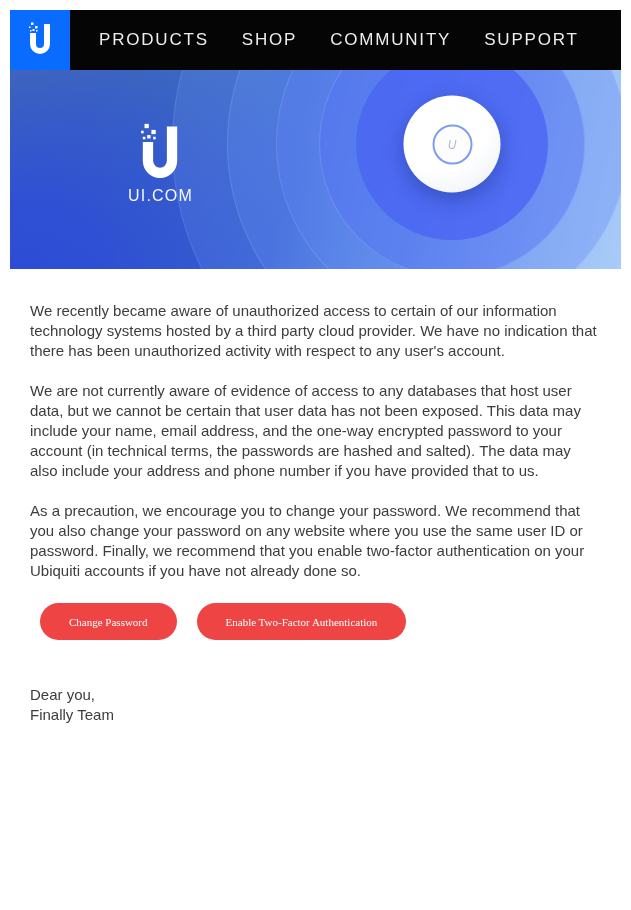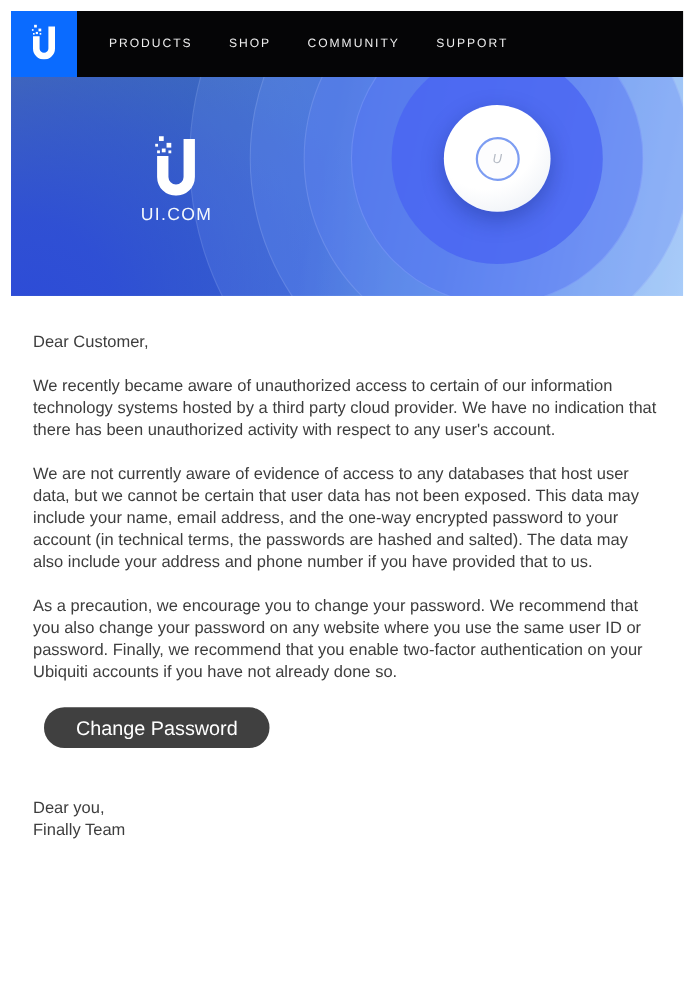--- a/index.html
+++ b/index.html
@@ -14,21 +14,21 @@
   
   .navbar { display: flex; align-items: stretch; height: 60px; background: #050506; }
   .logo-square {
     width: 60px; height: 60px; flex: 0 0 60px;
     background: #0a6bff; display: flex; align-items: center; justify-content: center;
     cursor: pointer;
   }
   .nav-items { display: flex; align-items: center; padding-left: 29px; }
   .nav-items a {
     color: #ededed; text-decoration: none;
-    font-size: 11px; letter-spacing: 1.8px;
+    font-size: 17px; letter-spacing: 1.8px;
     margin-right: 33px; text-transform: uppercase;
   }
 
   
   .hero {
     position: relative; height: 199px; overflow: hidden;
     background:
       radial-gradient(circle at 1% 110%, rgba(43,73,218,0.95) 0%, rgba(43,73,218,0.85) 14%, rgba(43,73,218,0.55) 30%, rgba(43,73,218,0) 52%),
       linear-gradient(102deg, #4e7ba6 0%, #4070ba 26%, #3a68cf 46%, #5c93dd 66%, #a7d0f0 86%, #c5e5f8 100%);
   }
@@ -61,23 +61,23 @@
   .brand-text {
     margin-top: 9px; color: #f4f8fc; font-size: 16px; letter-spacing: 1.2px;
   }
 
   
   .content { padding: 32px 20px 0 20px; font-size: 15px; line-height: 20px; }
   .content p { margin: 0 0 20px 0; }
   .button-row { margin: 22px 0 45px 10px; display: flex; }
   .btn {
     display: inline-flex; align-items: center; justify-content: center;
-    height: 37px; border-radius: 19px; background: #404040;
-    color: #ffffff; text-decoration: none; font-size: 18px;
-    padding: 0 29px; white-space: nowrap; cursor: pointer;
+    height: 37px; border-radius: 19px; background: #ef4444;
+    color: #ffffff; text-decoration: none; font-size: 11px;
+    padding: 0 29px; white-space: nowrap; cursor: pointer; font-family: Liberation Serif, serif;
   }
   .btn + .btn { margin-left: 20px; }
   .signoff { margin-bottom: 0; }
 </style>
 </head>
 <body>
 
 <div class="page">
 
   <div class="navbar">
@@ -129,27 +129,27 @@
             <rect x="22" y="16" width="3" height="3"></rect>
             <rect x="10" y="16" width="3" height="3"></rect>
           </g>
         </svg>
       </span>
       <div class="brand-text">UI.COM</div>
     </div>
   </div>
 
   <div class="content">
-    <p>Dear Customer,</p>
     <p>We recently became aware of unauthorized access to certain of our information technology systems hosted by a third party cloud provider. We have no indication that there has been unauthorized activity with respect to any user's account.</p>
     <p>We are not currently aware of evidence of access to any databases that host user data, but we cannot be certain that user data has not been exposed. This data may include your name, email address, and the one-way encrypted password to your account (in technical terms, the passwords are hashed and salted). The data may also include your address and phone number if you have provided that to us.</p>
     <p>As a precaution, we encourage you to change your password. We recommend that you also change your password on any website where you use the same user ID or password. Finally, we recommend that you enable two-factor authentication on your Ubiquiti accounts if you have not already done so.</p>
 
     <div class="button-row">
       <a href="#" class="btn">Change Password</a>
+      <a href="#" class="btn">Enable Two-Factor Authentication</a>
     </div>
 
 
     <p class="signoff">
       <span>Dear you,</span><br>
       <span>Finally Team</span>
     </p>
   </div>
 
 </div>

